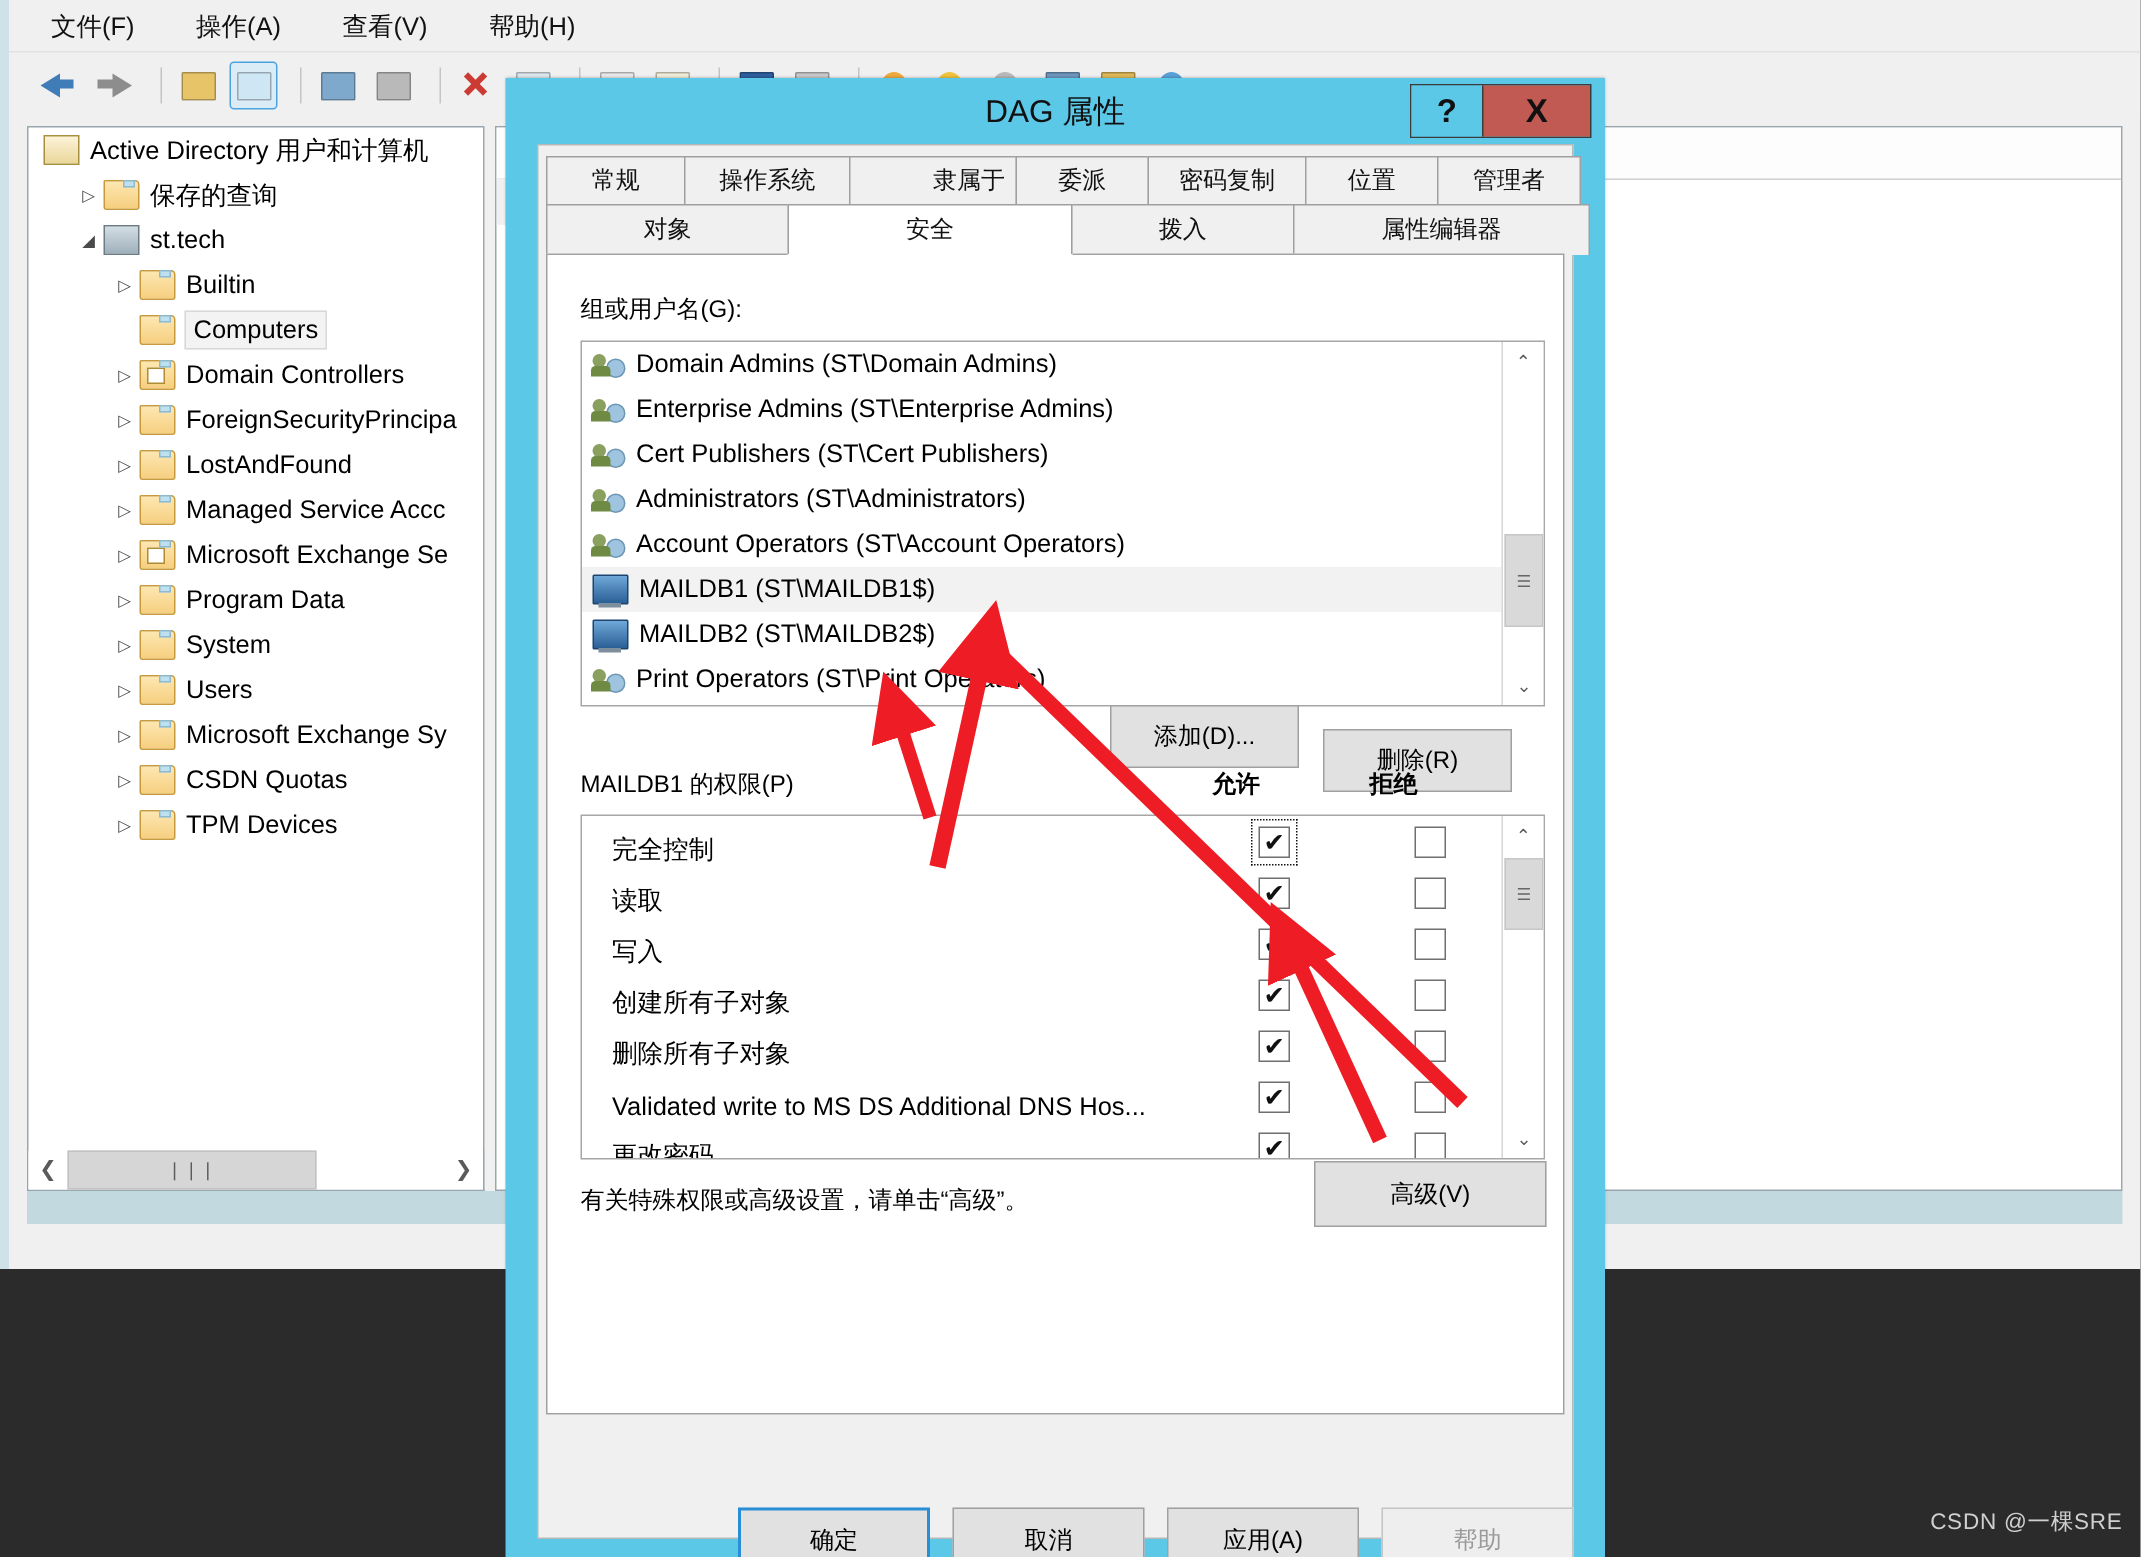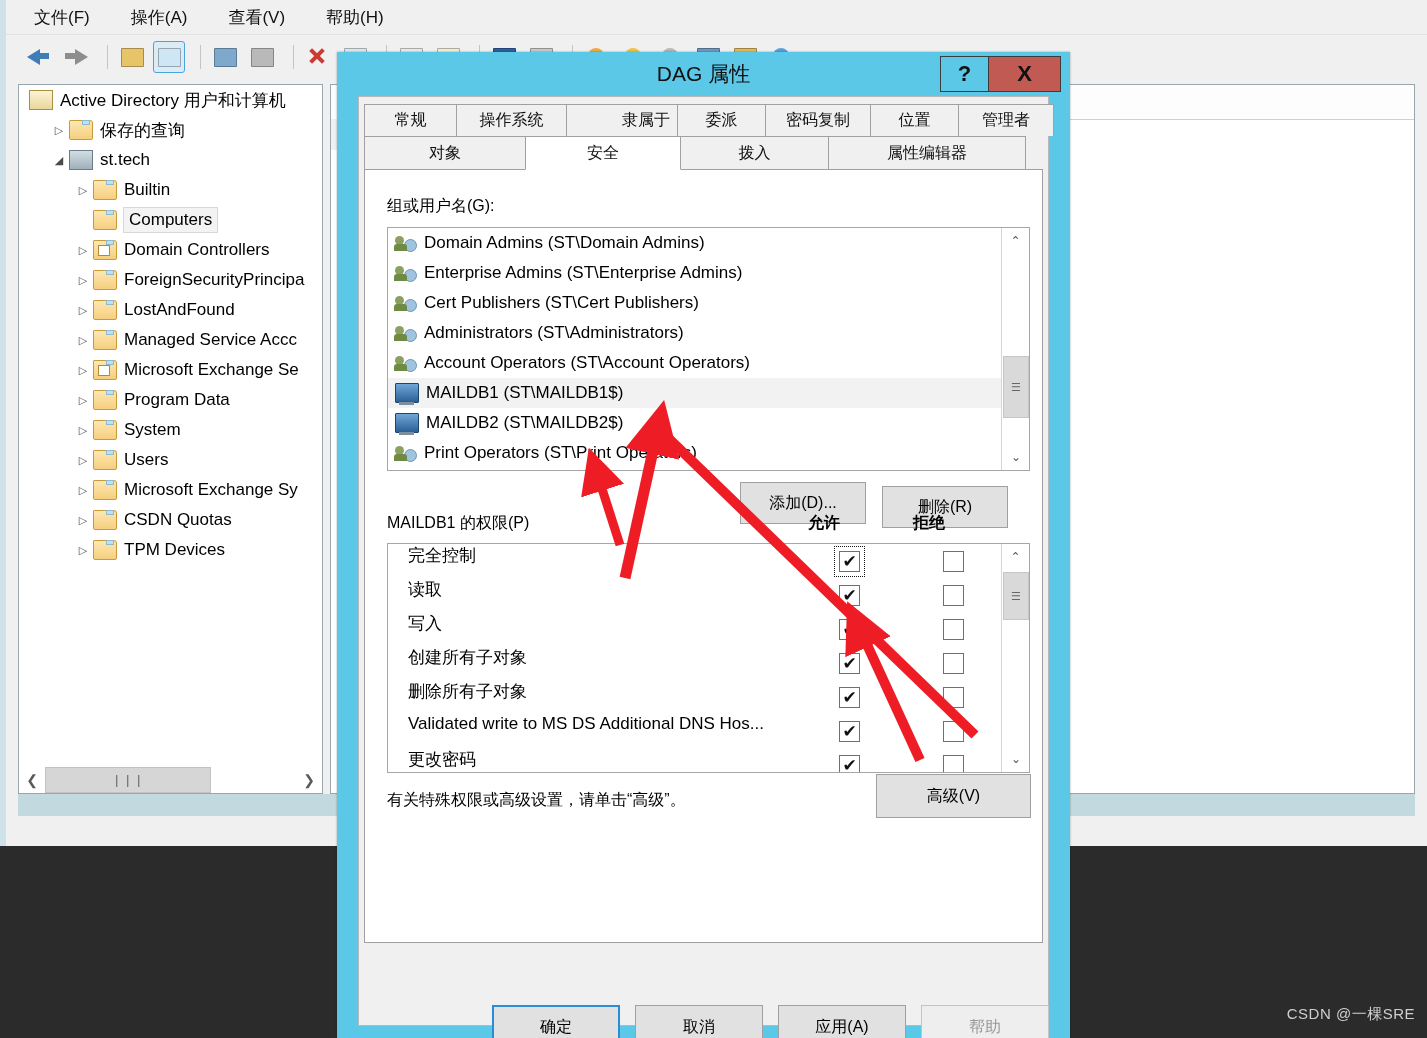--- a/index.html
+++ b/index.html
@@ -122,21 +122,21 @@
     background:#e1e1e1;border:1px solid #a0a0a0;font-size:16px;color:#000;
     display:flex;align-items:center;justify-content:center;cursor:pointer;box-sizing:border-box;
   }
   .btn.primary{background:#e1e1e1;border:2px solid #2a8ed6;}
   .btn.disabled{color:#9a9a9a;background:#eee;border-color:#c4c4c4;}
   
   #permtable{
     position:absolute;left:22px;top:373px;width:643px;height:230px;
     background:#fff;border:1px solid #a6a6a6;box-sizing:border-box;overflow:hidden;
   }
-  .prow{height:34px;display:flex;align-items:flex-start;font-size:17px;padding-left:20px;position:relative;}
+  .prow{height:34px;display:flex;align-items:flex-end;font-size:17px;padding-left:20px;position:relative;}
   .plabel{flex:1;white-space:nowrap;}
   .cbox{
     width:21px;height:21px;border:1px solid #6f6f6f;background:#fff;box-sizing:border-box;
     display:flex;align-items:center;justify-content:center;position:absolute;
   }
   .cbox.allow{left:451px;}
   .cbox.deny{left:555px;}
   .cbox .tick{font-size:17px;line-height:17px;color:#111;font-weight:700;}
   .focusring{position:absolute;left:446px;width:31px;height:31px;border:1px dotted #111;box-sizing:border-box;}
   
@@ -345,21 +345,21 @@
         <div class="tab" style="width: 93px; height: 32px;">常规</div>
         <div class="tab" style="width: 111px; height: 32px;">操作系统</div>
         <div class="tab" style="width: 112px; height: 32px; padding-left: 48px;">隶属于</div>
         <div class="tab" style="width: 89px; height: 32px;">委派</div>
         <div class="tab" style="width: 106px; height: 32px;">密码复制</div>
         <div class="tab" style="width: 89px; height: 32px;">位置</div>
         <div class="tab" style="width: 96px; height: 32px;">管理者</div>
       </div>
     <div id="tabrow2">
         <div class="tab" style="width: 162px; height: 34px;">对象</div>
-        <div class="tab active" style="width: 156px; height: 34px;">安全</div>
+        <div class="tab active" style="width: 190px; height: 34px;">安全</div>
         <div class="tab" style="width: 149px; height: 34px;">拨入</div>
         <div class="tab" style="width: 198px; height: 34px;">属性编辑器</div>
       </div>
 
     <div id="tabpanel">
 
       <div class="sec-label" style="left:22px;top:26px;">组或用户名(G):</div>
 
       <div id="grouplist">
         <div id="grouplist-rows" style="width:614px;">
@@ -408,21 +408,21 @@
               <span>Print Operators (ST\Print Operators)</span>
             </div>
           </div>
         <div class="vsb">
           <div class="vsb-btn">⌃</div>
           <div class="vsb-thumb" style="top:128px;height:62px;">☰</div>
           <div class="vsb-btn" style="position:absolute;bottom:0;width:26px;left:1px;">⌄</div>
         </div>
       </div>
 
-      <div class="btn" style="left:375px;top:312px;width:126px;height:42px;position:absolute;">添加(D)...</div>
+      <div class="btn" style="left:375px;top:300px;width:126px;height:42px;position:absolute;">添加(D)...</div>
       <div class="btn" style="left:517px;top:316px;width:126px;height:42px;position:absolute;">删除(R)</div>
 
       <div class="sec-label" style="left:22px;top:343px;">MAILDB1 的权限(P)</div>
       <div class="sec-label" style="left:443px;top:343px;font-weight:700;">允许</div>
       <div class="sec-label" style="left:548px;top:343px;font-weight:700;">拒绝</div>
 
       <div id="permtable">
         <div id="permrows" style="width:614px;">
             <div class="prow">
               <span class="plabel">完全控制</span>

